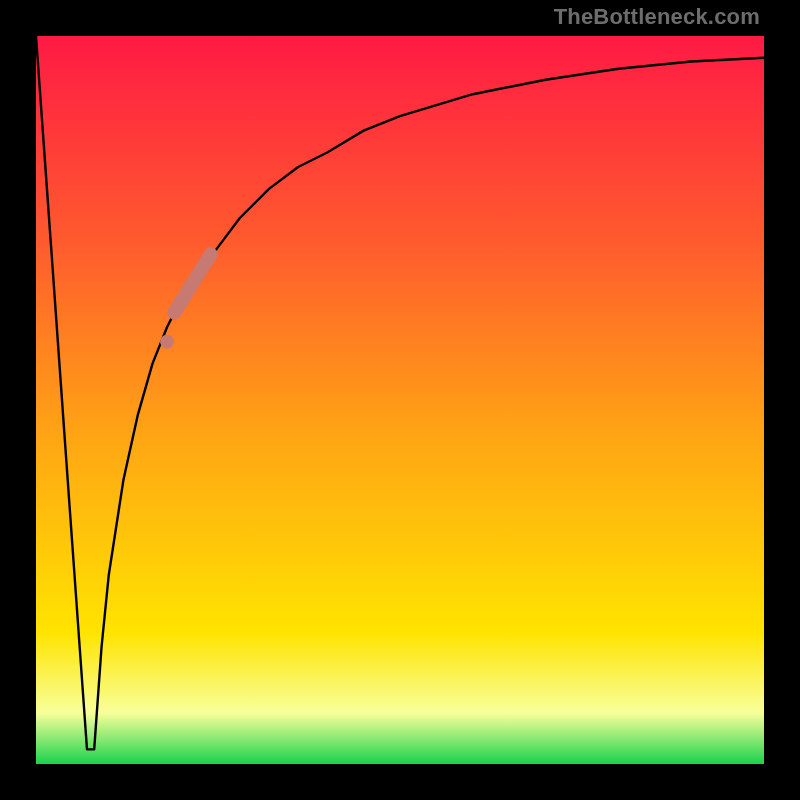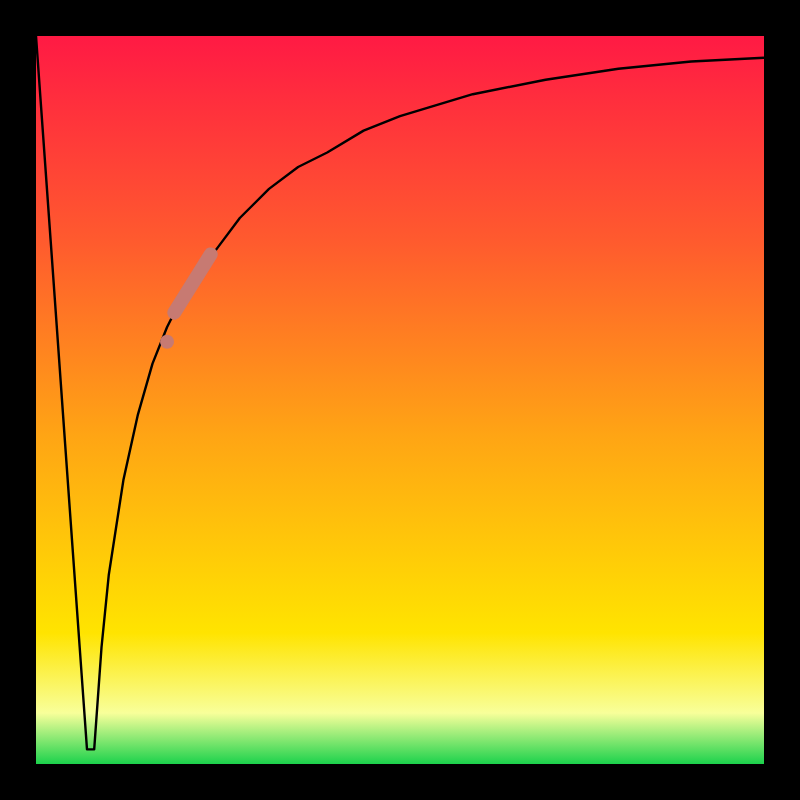--- a/index.html
+++ b/index.html
@@ -49,20 +49,21 @@
     top: 0;
     width: 728px;
     height: 728px;
   }
 </style>
 </head>
 <body>
 
 <div class="frame">
 
+  <div class="watermark">TheBottleneck.com</div>
 
   <div class="plot-area" style="--c-top: #ff1a44; --c-upper: #ff5a2e; --c-mid: #ffa514; --c-yellow: #ffe400; --c-pale: #f8ff9a; --c-green: #1cd24c;">
 
     <svg class="curve" viewBox="0 0 728 728" preserveAspectRatio="none">
       <path id="curve-path" fill="none" stroke-width="2.4" stroke-linejoin="round" stroke-linecap="round" d="M0.0 0.0 L14.6 203.8 L29.1 407.7 L36.4 509.6 L43.7 611.5 L51.0 713.4 L58.2 713.4 L65.5 611.5 L72.8 538.7 L87.4 444.1 L101.9 378.6 L116.5 327.6 L131.0 291.2 L145.6 262.1 L160.2 240.2 L182.0 211.1 L203.8 182.0 L233.0 152.9 L262.1 131.0 L291.2 116.5 L327.6 94.6 L364.0 80.1 L400.4 69.2 L436.8 58.2 L509.6 43.7 L582.4 32.8 L655.2 25.5 L728.0 21.8" stroke="#000000"></path>
       <path id="marker-seg" fill="none" stroke-width="14" stroke-linecap="round" d="M138.32 276.64 L174.72 218.40000000000003" stroke="#c77a72"></path>
       <circle id="marker-dot" r="7" cx="131.04" cy="305.76000000000005" fill="#c77a72"></circle>
     </svg>
 
   </div>

